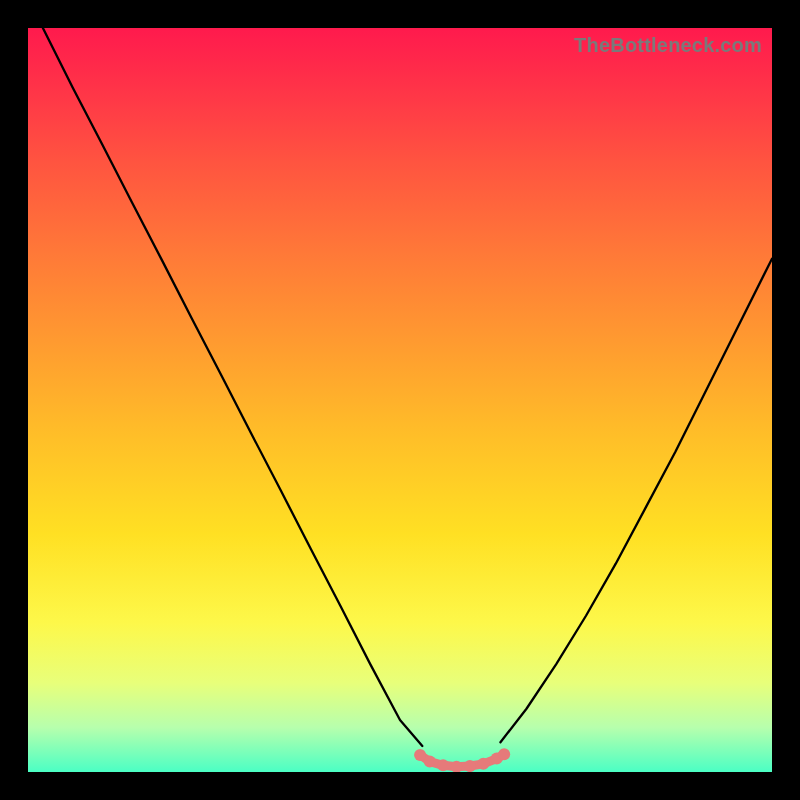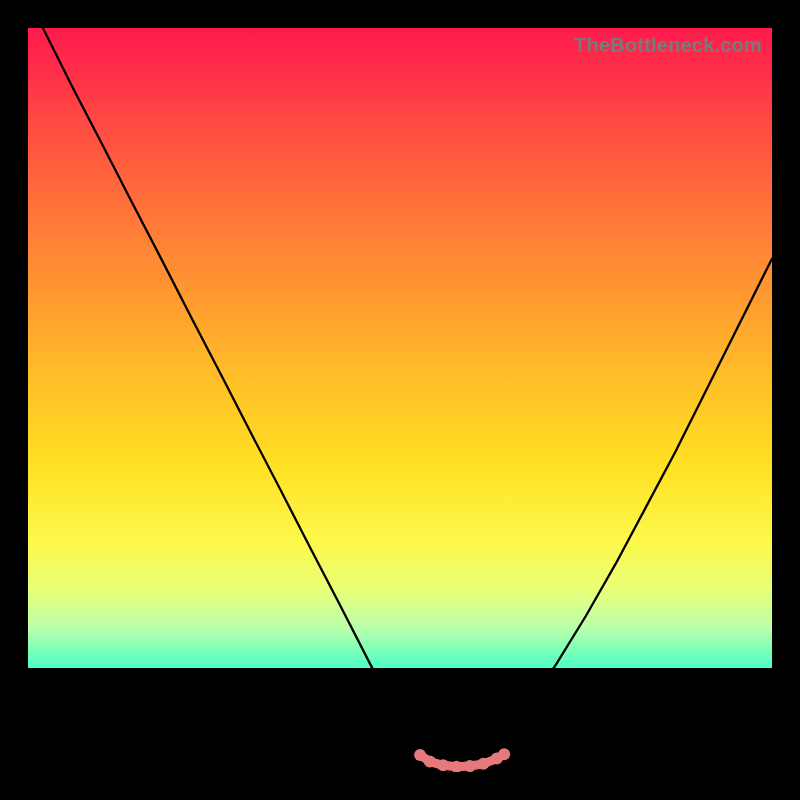--- a/index.html
+++ b/index.html
@@ -8,21 +8,21 @@
     width: 800px;
     height: 800px;
     background: #000;
     position: relative;
   }
   .plot {
     position: absolute;
     left: 28px;
     top: 28px;
     width: 744px;
-    height: 640px;
+    height: 744px;
     background: linear-gradient(to bottom,
       #ff1a4d 0%,
       #ff3348 8%,
       #ff5440 18%,
       #ff7838 30%,
       #ff9a30 42%,
       #ffbf28 55%,
       #ffe023 68%,
       #fdf84a 80%,
       #e8ff7a 88%,

